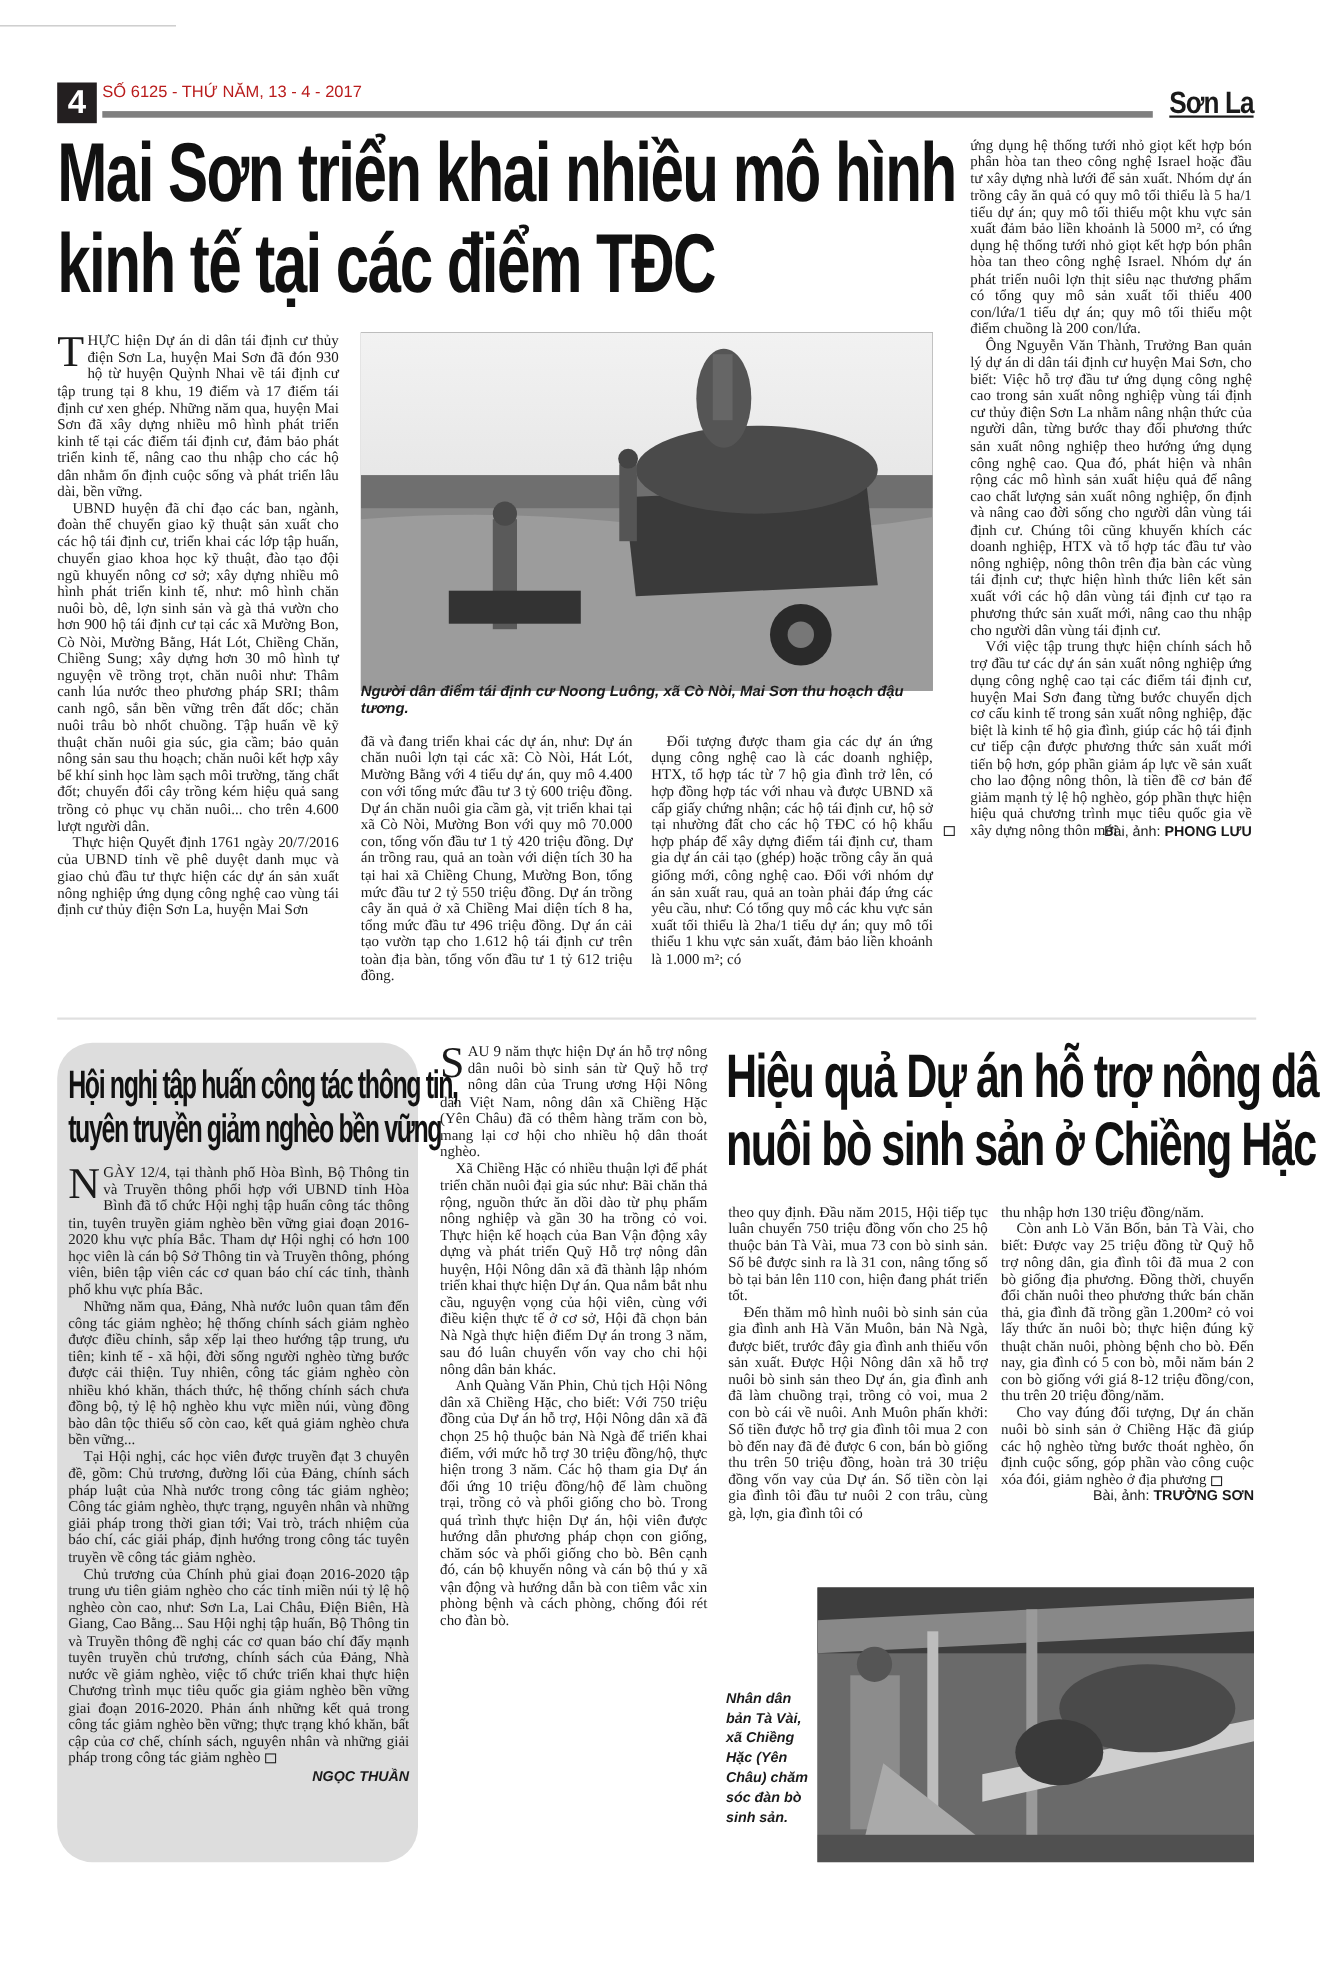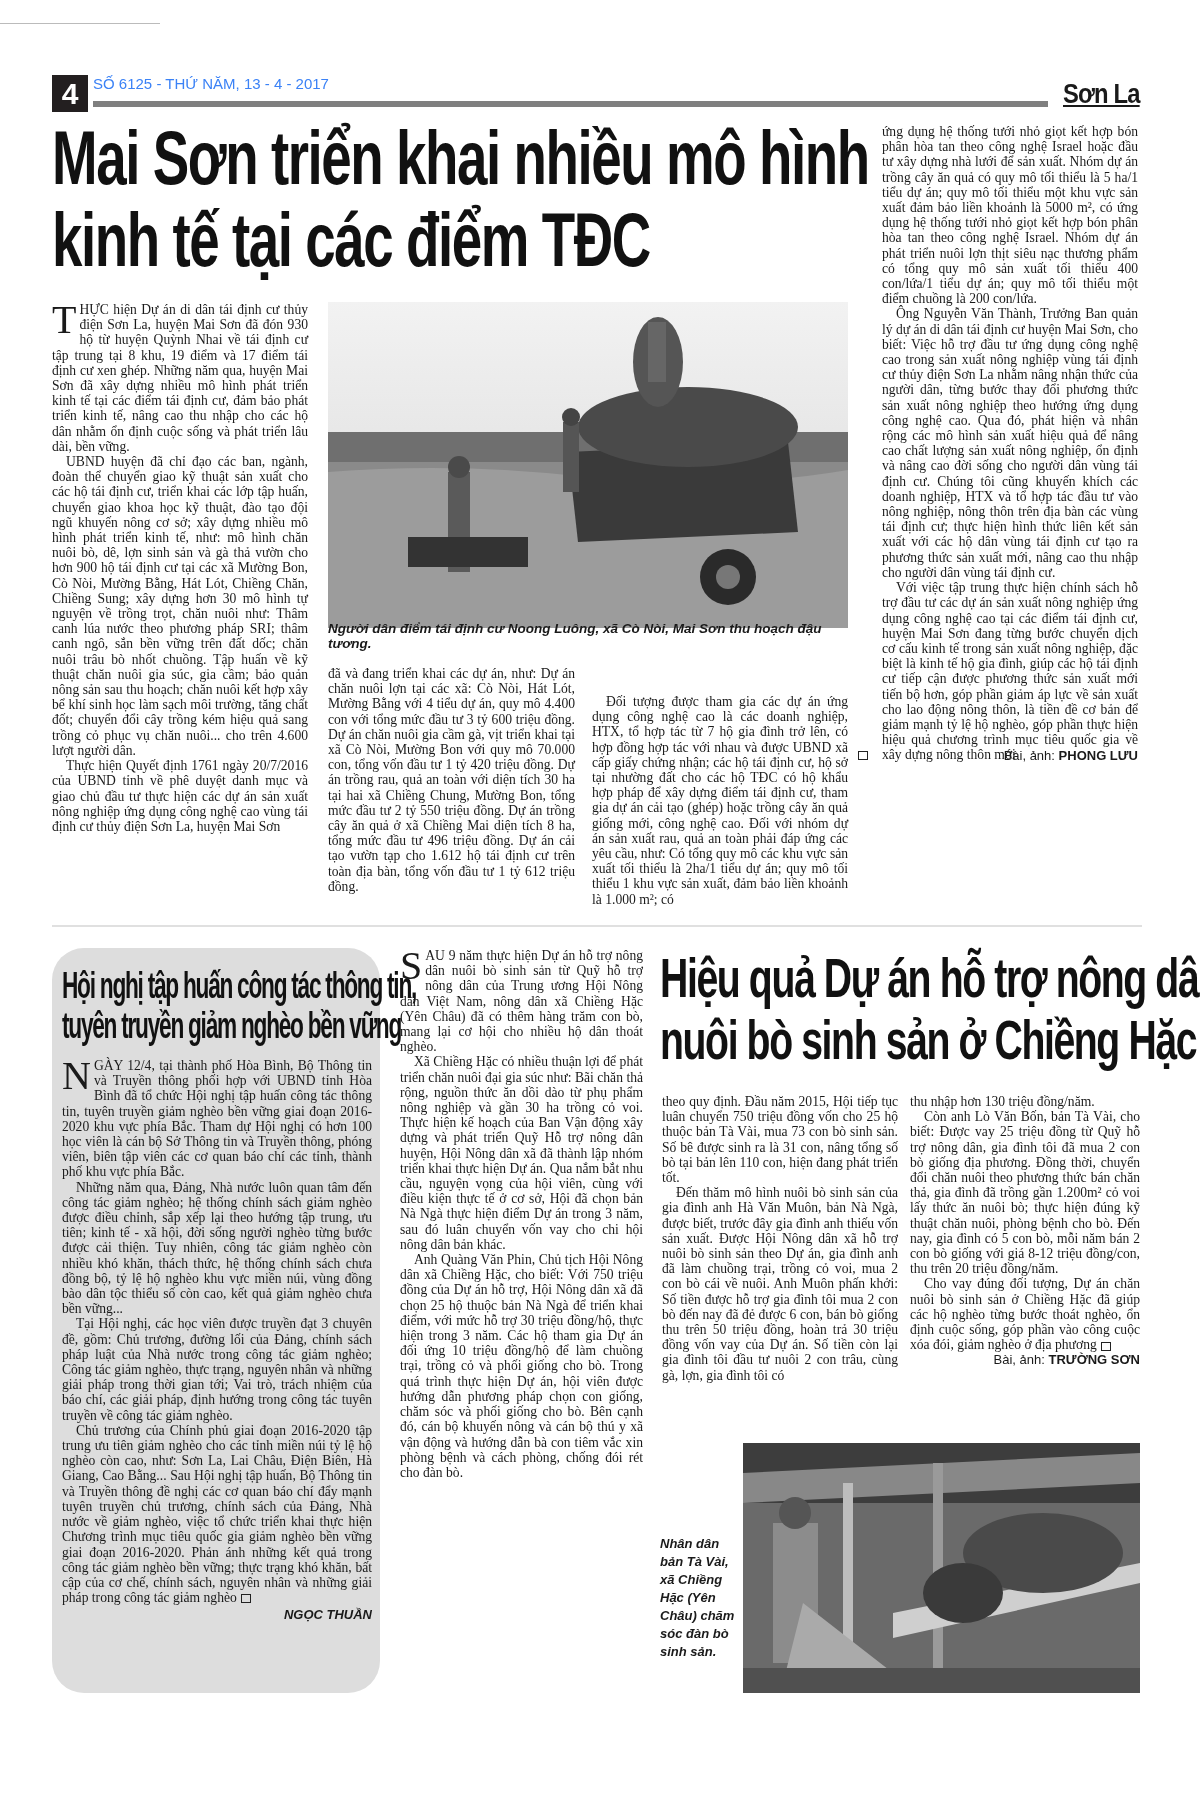--- a/index.html
+++ b/index.html
@@ -21,21 +21,21 @@
   .corner-mark { width:160px; border-top:1px solid #bbb; }
 </style>
 </head>
 <body>
 
 <div class="abs corner-mark" style="left:0;top:23px;"></div>
 
 <div class="abs sans" style="left:52px;top:75px;width:36px;height:37px;background:#231f20;color:#fff;font-weight:bold;font-size:30px;text-align:center;line-height:37px;">
   <span>4</span>
 </div>
-<div class="abs sans" style="left:93px;top:75px;font-size:15px;color:#3b82f6;">SỐ 6125 - THỨ NĂM, 13 - 4 - 2017</div>
+<div class="abs sans" style="left:93px;top:75px;font-size:15px;color:#b91c1c;">SỐ 6125 - THỨ NĂM, 13 - 4 - 2017</div>
 <div class="abs" style="left:93px;top:101px;width:955px;height:6px;background:#7f7f7f;"></div>
 <div class="abs sans" style="left:1063px;top:78px;font-size:28px;font-weight:bold;text-decoration:underline;letter-spacing:-1px;transform:scaleX(0.85);transform-origin:left top;">Sơn La</div>
 
 <div class="abs headline" style="left:52px;top:118px;font-size:76px;line-height:80px;">Mai Sơn triển khai nhiều mô hình</div>
 <div class="abs headline" style="left:52px;top:200px;font-size:76px;line-height:80px;">kinh tế tại các điểm TĐC</div>
 
 <div class="abs body-text" style="left:52px;top:302px;width:256px;">
   <p class="first"><span class="dropcap">T</span><span>HỰC hiện Dự án di dân tái định cư thủy điện Sơn La, huyện Mai Sơn đã đón 930 hộ từ huyện Quỳnh Nhai về tái định cư tập trung tại 8 khu, 19 điểm và 17 điểm tái định cư xen ghép. Những năm qua, huyện Mai Sơn đã xây dựng nhiều mô hình phát triển kinh tế tại các điểm tái định cư, đảm bảo phát triển kinh tế, nâng cao thu nhập cho các hộ dân nhằm ổn định cuộc sống và phát triển lâu dài, bền vững.</span></p>
   <p>UBND huyện đã chỉ đạo các ban, ngành, đoàn thể chuyển giao kỹ thuật sản xuất cho các hộ tái định cư, triển khai các lớp tập huấn, chuyển giao khoa học kỹ thuật, đào tạo đội ngũ khuyến nông cơ sở; xây dựng nhiều mô hình phát triển kinh tế, như: mô hình chăn nuôi bò, dê, lợn sinh sản và gà thả vườn cho hơn 900 hộ tái định cư tại các xã Mường Bon, Cò Nòi, Mường Bằng, Hát Lót, Chiềng Chăn, Chiềng Sung; xây dựng hơn 30 mô hình tự nguyện về trồng trọt, chăn nuôi như: Thâm canh lúa nước theo phương pháp SRI; thâm canh ngô, sắn bền vững trên đất dốc; chăn nuôi trâu bò nhốt chuồng. Tập huấn về kỹ thuật chăn nuôi gia súc, gia cầm; bảo quản nông sản sau thu hoạch; chăn nuôi kết hợp xây bể khí sinh học làm sạch môi trường, tăng chất đốt; chuyển đổi cây trồng kém hiệu quả sang trồng cỏ phục vụ chăn nuôi... cho trên 4.600 lượt người dân.</p>
   <p>Thực hiện Quyết định 1761 ngày 20/7/2016 của UBND tỉnh về phê duyệt danh mục và giao chủ đầu tư thực hiện các dự án sản xuất nông nghiệp ứng dụng công nghệ cao vùng tái định cư thủy điện Sơn La, huyện Mai Sơn</p>
@@ -65,21 +65,21 @@
     <circle cx="400" cy="275" r="12" fill="#777"></circle>
     <rect x="80" y="235" width="120" height="30" fill="#333"></rect>
   </svg>
 </div>
 <div class="abs caption" style="left:328px;top:621px;width:520px;font-size:13.5px;">Người dân điểm tái định cư Noong Luông, xã Cò Nòi, Mai Sơn thu hoạch đậu tương.</div>
 
 <div class="abs body-text" style="left:328px;top:666px;width:247px;">
   <p class="first">đã và đang triển khai các dự án, như: Dự án chăn nuôi lợn tại các xã: Cò Nòi, Hát Lót, Mường Bằng với 4 tiểu dự án, quy mô 4.400 con với tổng mức đầu tư 3 tỷ 600 triệu đồng. Dự án chăn nuôi gia cầm gà, vịt triển khai tại xã Cò Nòi, Mường Bon với quy mô 70.000 con, tổng vốn đầu tư 1 tỷ 420 triệu đồng. Dự án trồng rau, quả an toàn với diện tích 30 ha tại hai xã Chiềng Chung, Mường Bon, tổng mức đầu tư 2 tỷ 550 triệu đồng. Dự án trồng cây ăn quả ở xã Chiềng Mai diện tích 8 ha, tổng mức đầu tư 496 triệu đồng. Dự án cải tạo vườn tạp cho 1.612 hộ tái định cư trên toàn địa bàn, tổng vốn đầu tư 1 tỷ 612 triệu đồng.</p>
 </div>
 
-<div class="abs body-text" style="left:592px;top:666px;width:256px;margin-top:28px;">
+<div class="abs body-text" style="left:592px;top:666px;width:256px;">
   <p>Đối tượng được tham gia các dự án ứng dụng công nghệ cao là các doanh nghiệp, HTX, tổ hợp tác từ 7 hộ gia đình trở lên, có hợp đồng hợp tác với nhau và được UBND xã cấp giấy chứng nhận; các hộ tái định cư, hộ sở tại nhường đất cho các hộ TĐC có hộ khẩu hợp pháp để xây dựng điểm tái định cư, tham gia dự án cải tạo (ghép) hoặc trồng cây ăn quả giống mới, công nghệ cao. Đối với nhóm dự án sản xuất rau, quả an toàn phải đáp ứng các yêu cầu, như: Có tổng quy mô các khu vực sản xuất tối thiểu là 2ha/1 tiểu dự án; quy mô tối thiểu 1 khu vực sản xuất, đảm bảo liền khoảnh là 1.000 m²; có</p>
 </div>
 
 <div class="abs body-text" style="left:882px;top:124px;width:256px;">
   <p class="first">ứng dụng hệ thống tưới nhỏ giọt kết hợp bón phân hòa tan theo công nghệ Israel hoặc đầu tư xây dựng nhà lưới để sản xuất. Nhóm dự án trồng cây ăn quả có quy mô tối thiểu là 5 ha/1 tiểu dự án; quy mô tối thiểu một khu vực sản xuất đảm bảo liền khoảnh là 5000 m², có ứng dụng hệ thống tưới nhỏ giọt kết hợp bón phân hòa tan theo công nghệ Israel. Nhóm dự án phát triển nuôi lợn thịt siêu nạc thương phẩm có tổng quy mô sản xuất tối thiểu 400 con/lứa/1 tiểu dự án; quy mô tối thiểu một điểm chuồng là 200 con/lứa.</p>
   <p>Ông Nguyễn Văn Thành, Trưởng Ban quản lý dự án di dân tái định cư huyện Mai Sơn, cho biết: Việc hỗ trợ đầu tư ứng dụng công nghệ cao trong sản xuất nông nghiệp vùng tái định cư thủy điện Sơn La nhằm nâng nhận thức của người dân, từng bước thay đổi phương thức sản xuất nông nghiệp theo hướng ứng dụng công nghệ cao. Qua đó, phát hiện và nhân rộng các mô hình sản xuất hiệu quả để nâng cao chất lượng sản xuất nông nghiệp, ổn định và nâng cao đời sống cho người dân vùng tái định cư. Chúng tôi cũng khuyến khích các doanh nghiệp, HTX và tổ hợp tác đầu tư vào nông nghiệp, nông thôn trên địa bàn các vùng tái định cư; thực hiện hình thức liên kết sản xuất với các hộ dân vùng tái định cư tạo ra phương thức sản xuất mới, nâng cao thu nhập cho người dân vùng tái định cư.</p>
   <p>Với việc tập trung thực hiện chính sách hỗ trợ đầu tư các dự án sản xuất nông nghiệp ứng dụng công nghệ cao tại các điểm tái định cư, huyện Mai Sơn đang từng bước chuyển dịch cơ cấu kinh tế trong sản xuất nông nghiệp, đặc biệt là kinh tế hộ gia đình, giúp các hộ tái định cư tiếp cận được phương thức sản xuất mới tiến bộ hơn, góp phần giảm áp lực về sản xuất cho lao động nông thôn, là tiền đề cơ bản để giảm mạnh tỷ lệ hộ nghèo, góp phần thực hiện hiệu quả chương trình mục tiêu quốc gia về xây dựng nông thôn mới</p>
   <div style="display:flex;justify-content:space-between;align-items:center;margin-top:-15px;">
     <span></span>
     <span class="endmark" style="margin-left:-140px;"></span>

